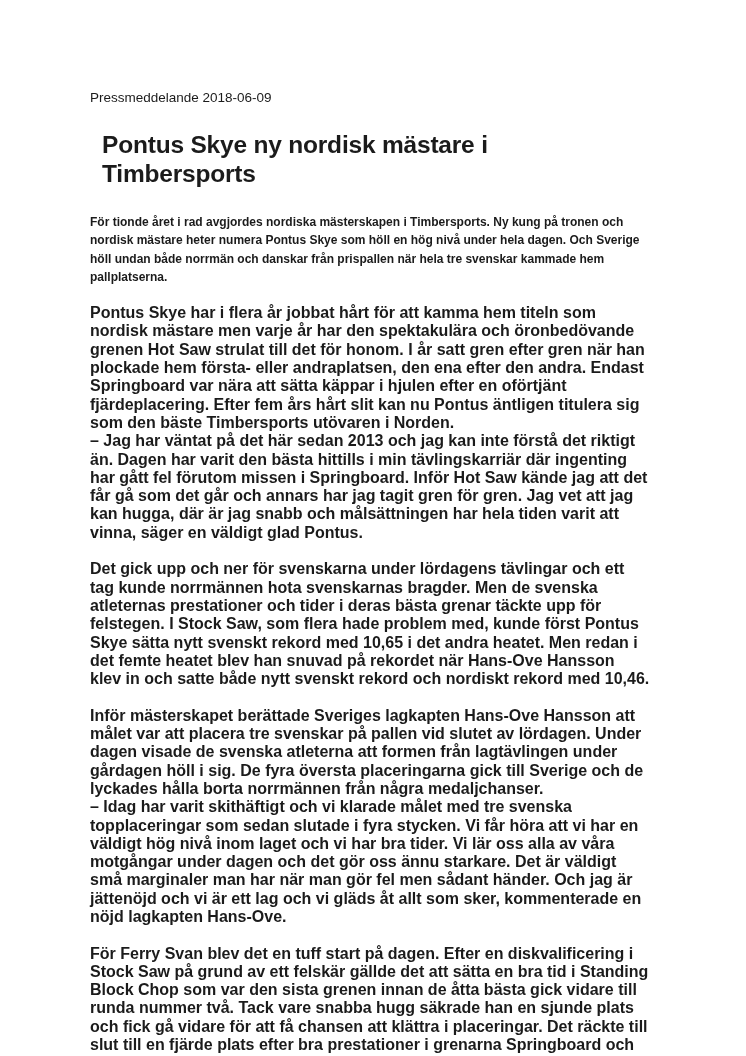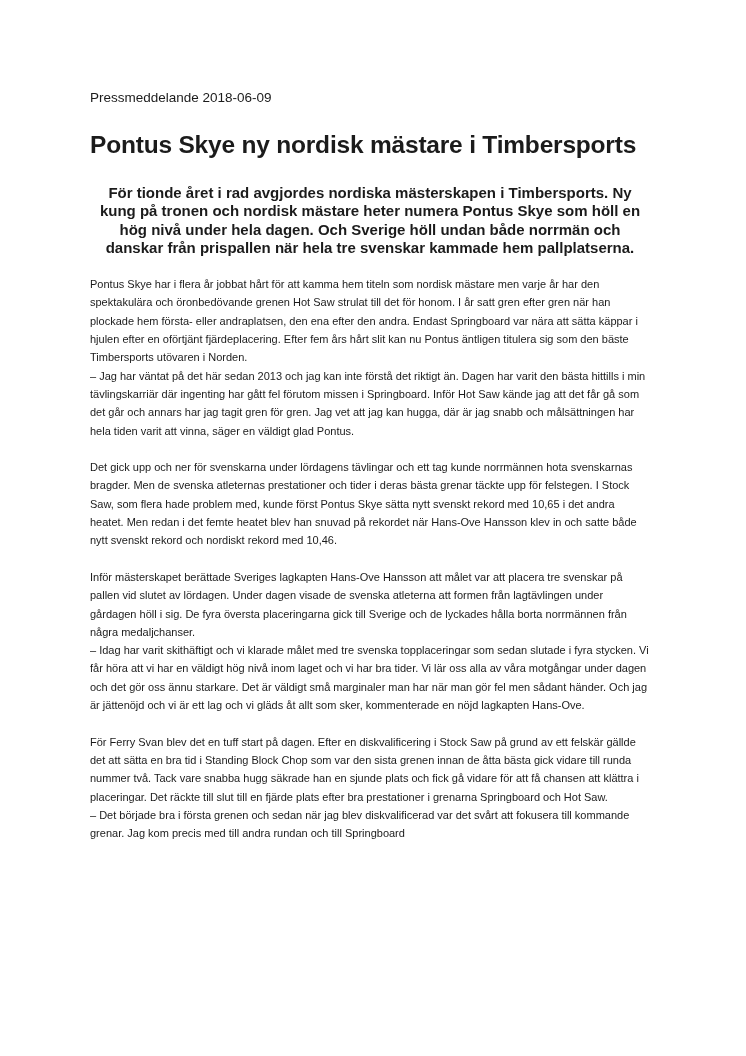--- a/index.html
+++ b/index.html
@@ -23,41 +23,40 @@
     .meta-line {
       font-size: 13.5px;
       line-height: 18px;
       margin: 0 0 23px 0;
       font-weight: 400;
     }
     .page-title {
       font-size: 24.5px;
       line-height: 29px;
       font-weight: 700;
-      margin: 0;
+      margin: 12px;
       letter-spacing: -0.2px;
     }
     .page-subtitle {
       font-size: 18.5px;
       line-height: 24px;
       font-weight: 400;
       margin: 1px 0 0 0;
     }
     .lead-paragraph {
-      font-size: 15px;
+      font-size: 12px;
       line-height: 18.3px;
       font-weight: 700;
       margin: 25px 0 18px 0;
       white-space: pre-line;
-      text-align: center;
     }
     .body-paragraph {
-      font-size: 11px;
+      font-size: 16px;
       line-height: 18.3px;
-      font-weight: 400;
+      font-weight: 700;
       margin: 0 0 18.3px 0;
       white-space: pre-line;
     }
   </style>
 </head>
 <body>
 
 <div class="page">
   <p class="meta-line">Pressmeddelande 2018-06-09</p>
 

